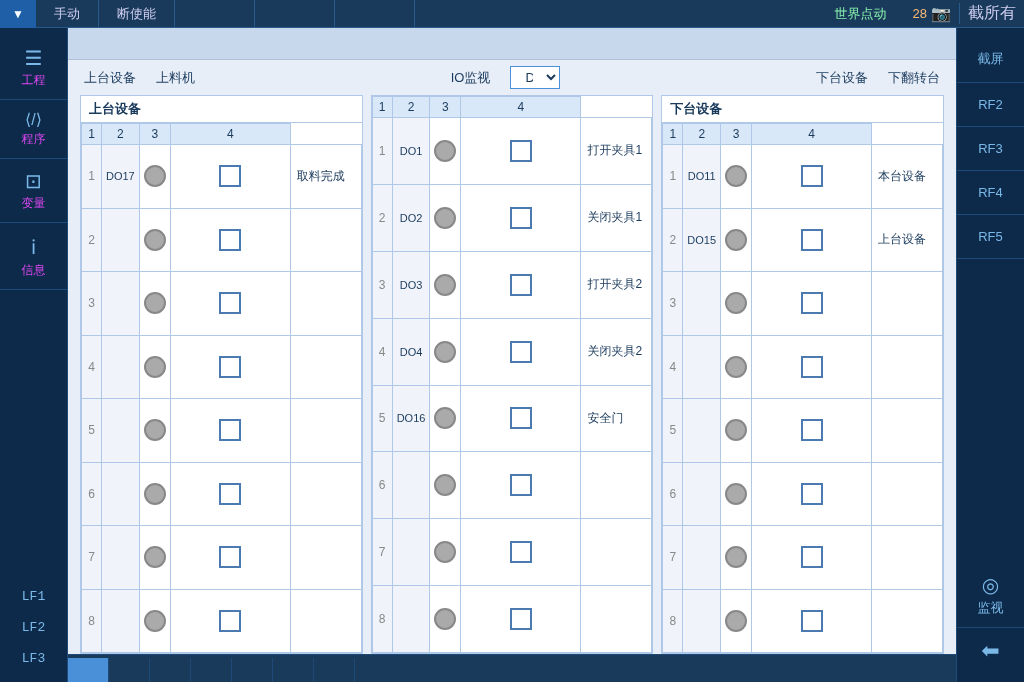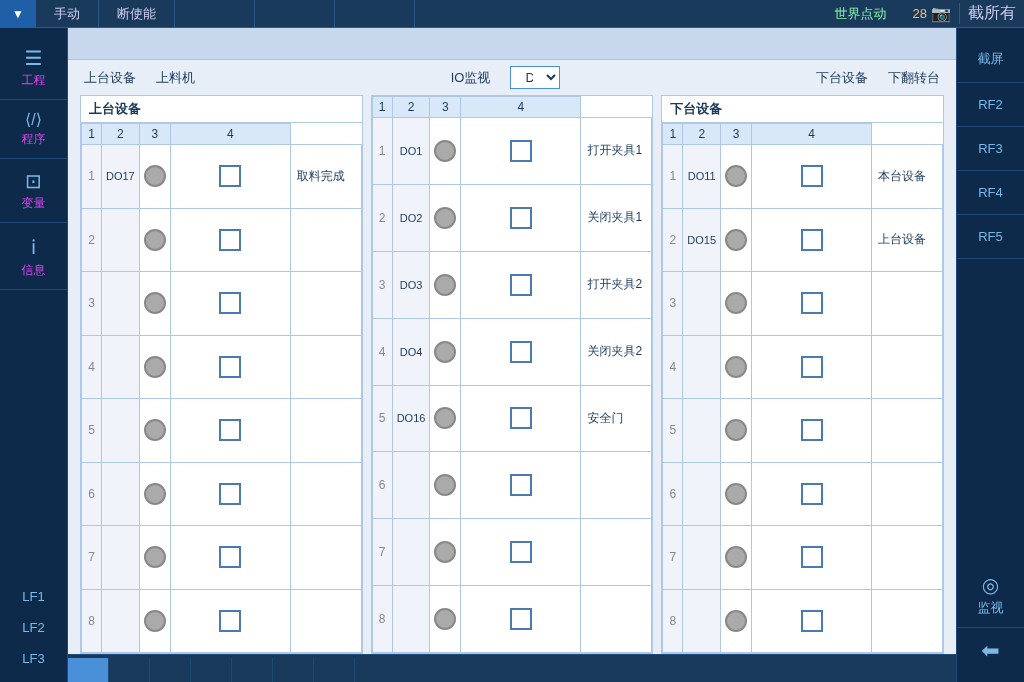--- a/index.html
+++ b/index.html
@@ -40,21 +40,21 @@
     }
     .sidebar-item {
       width: 100%; display: flex; flex-direction: column; align-items: center;
       padding: 10px 0; cursor: pointer; border-bottom: 1px solid #1e4a7a;
     }
     .sidebar-icon { font-size: 20px; color: #7ab8e8; margin-bottom: 2px; }
     .sidebar-label { font-size: 12px; color: #d946ef; }
     .sidebar-spacer { flex: 1; }
     .sidebar-lf-item {
       width: 100%; display: flex; flex-direction: column; align-items: center;
-      padding: 8px 16px; cursor: pointer; color: #7ab8e8; font-size: 13px;
+      padding: 8px 16px; cursor: pointer; color: #7ab8e8; font-size: 13px; font-family: Liberation Mono, monospace;
     }
 
     
     .right-sidebar {
       width: 68px; background: #0d2a4a; display: flex; flex-direction: column;
       align-items: center; padding: 8px 0; gap: 0; border-left: 1px solid #1e4a7a;
     }
     .right-sidebar-item {
       width: 100%; display: flex; flex-direction: column; align-items: center;
       padding: 14px 0; cursor: pointer; border-bottom: 1px solid #1e4a7a;

